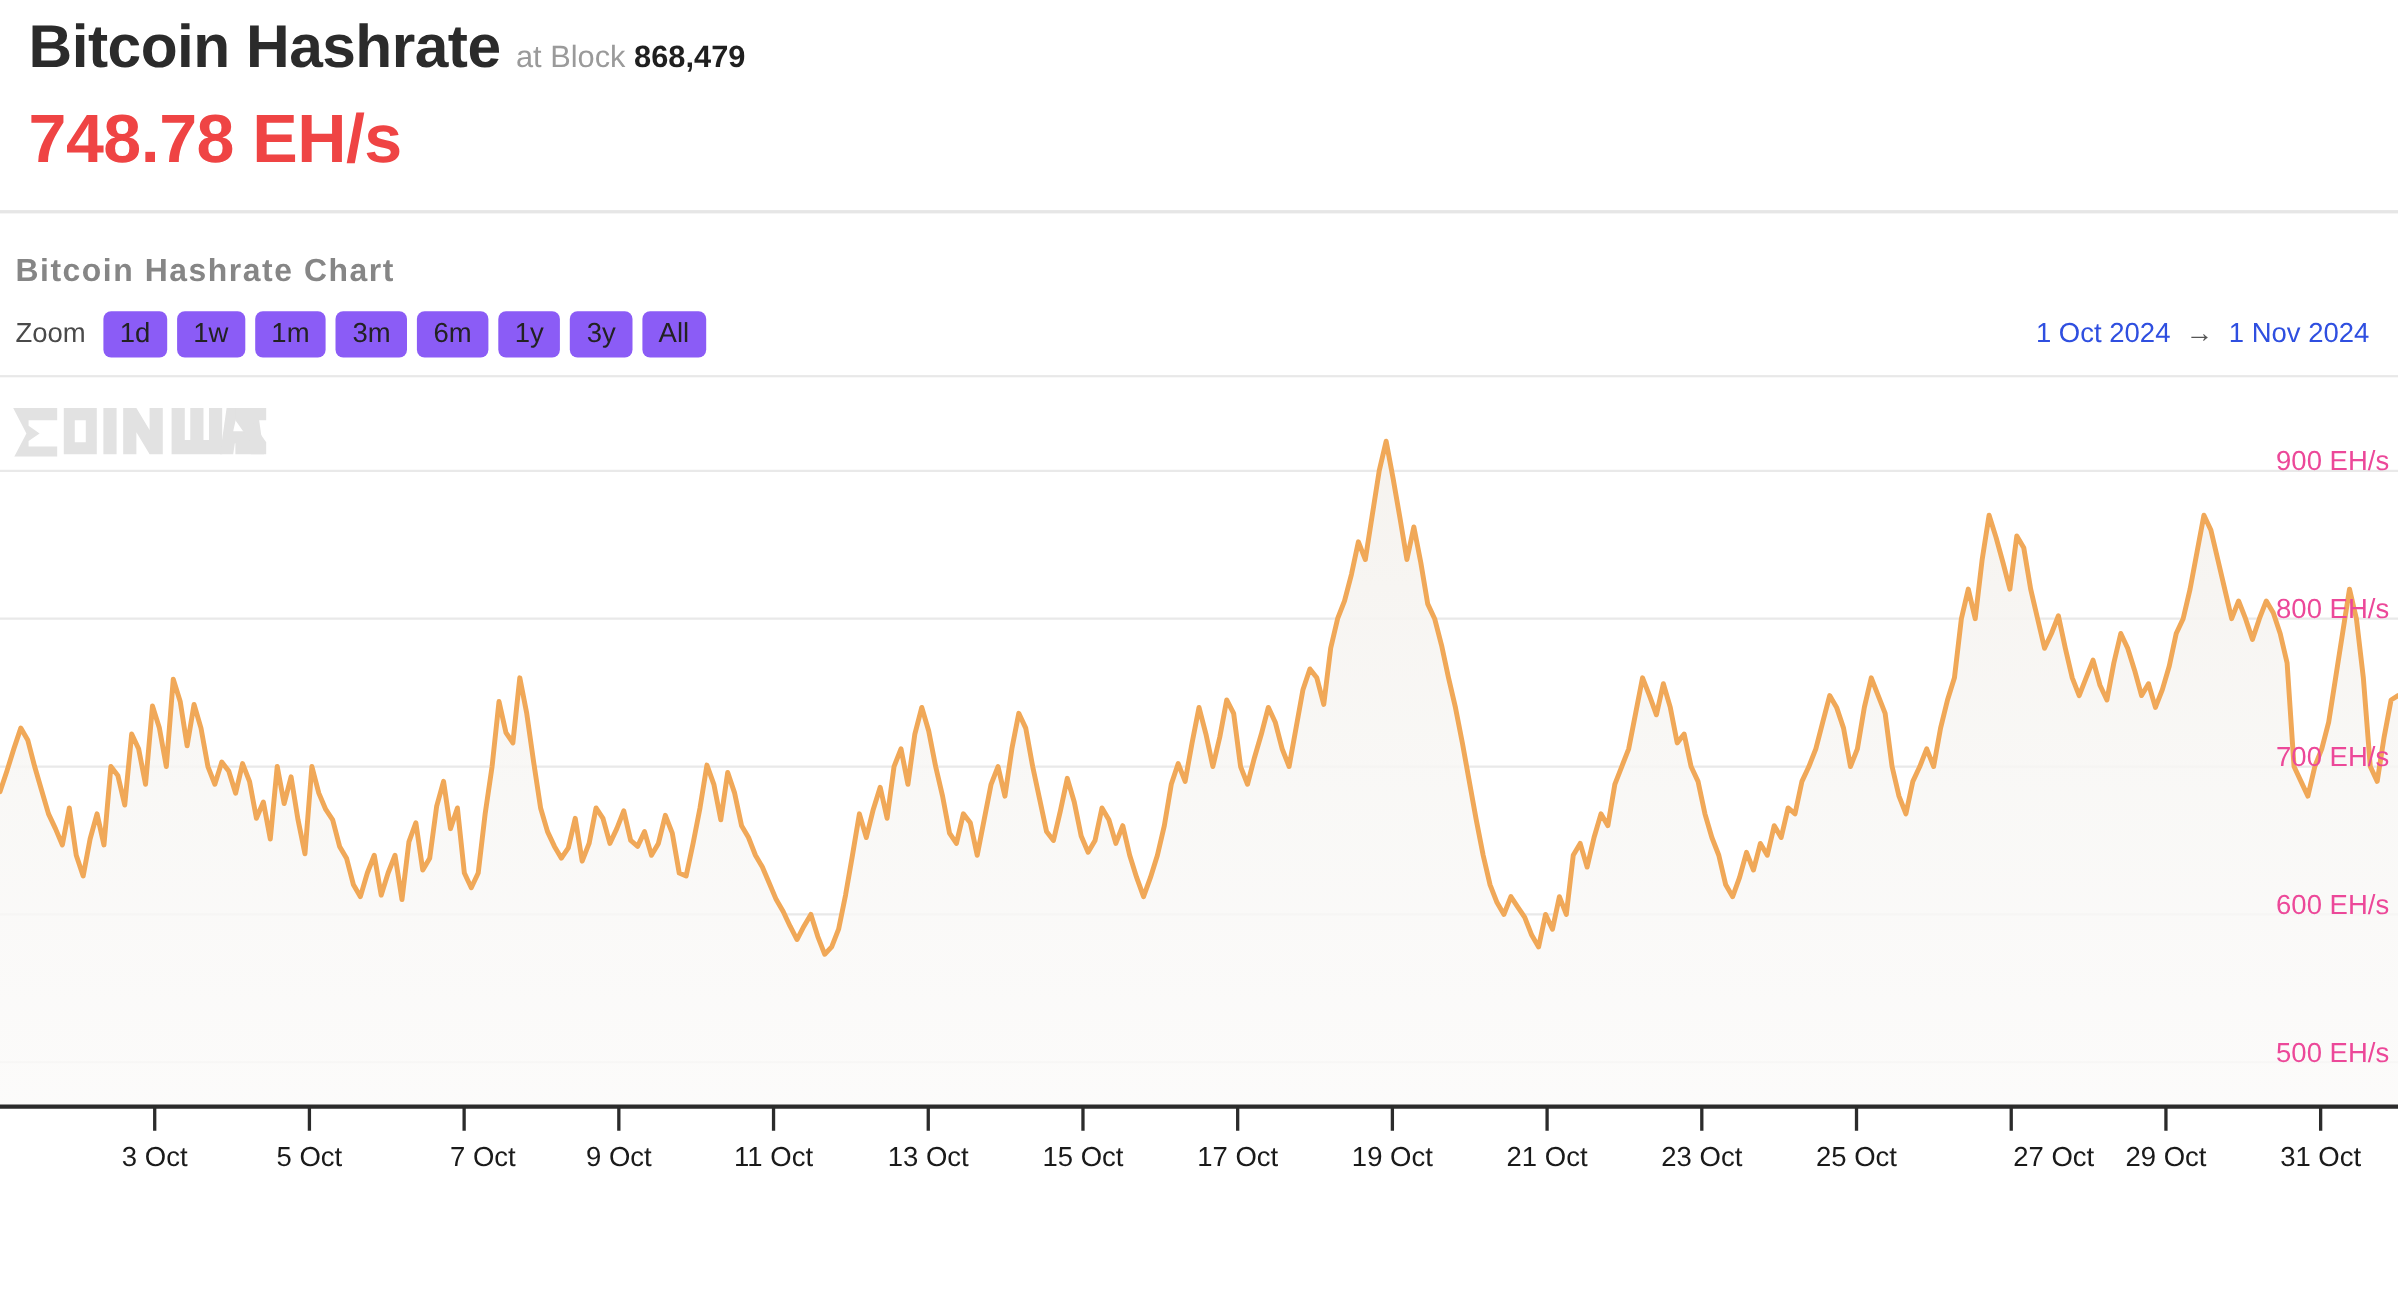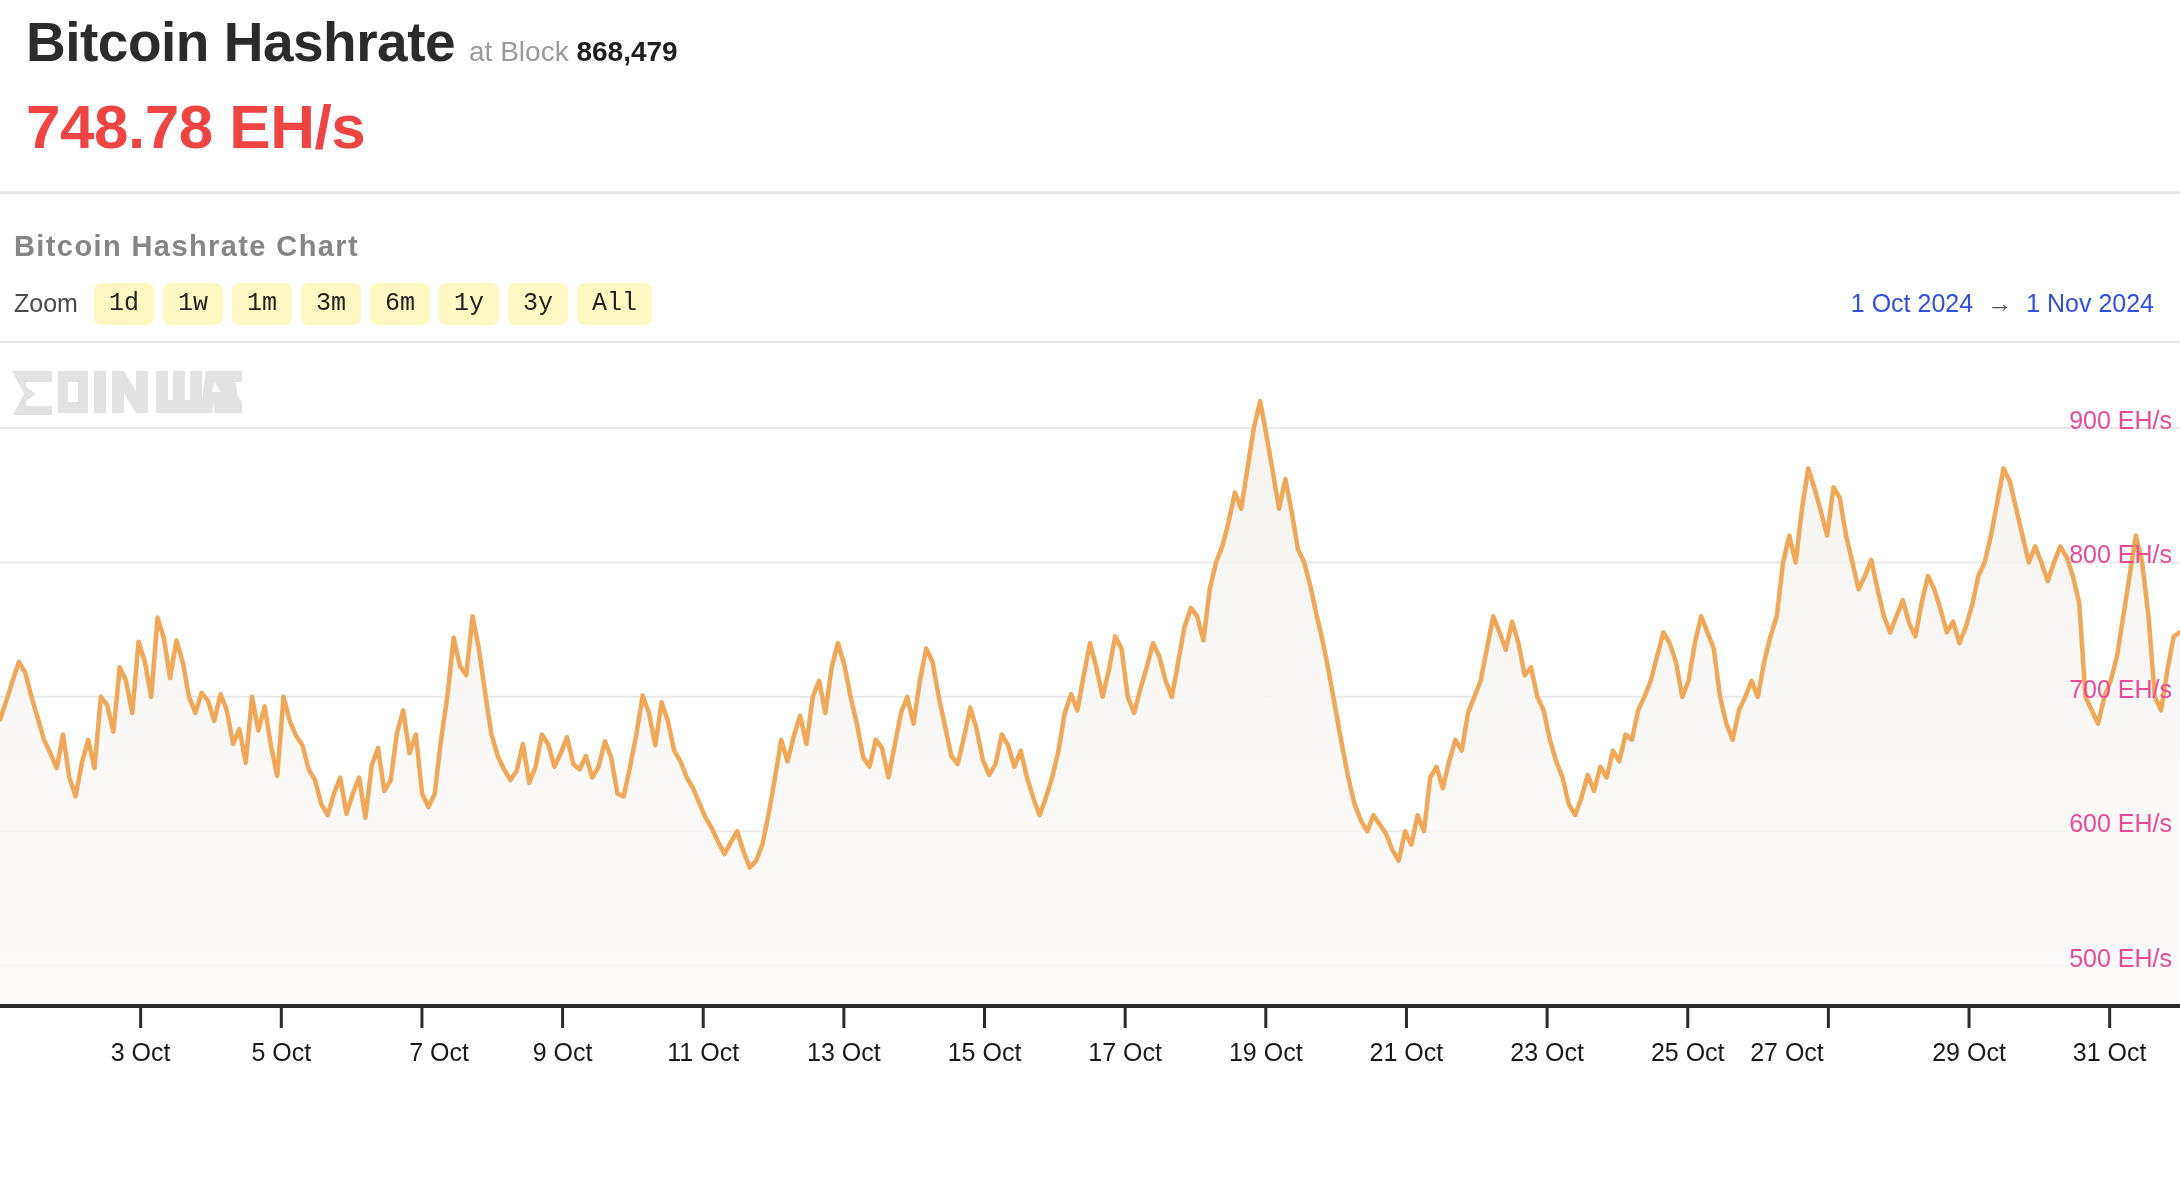--- a/index.html
+++ b/index.html
@@ -55,27 +55,27 @@
   
   .zoombar {
     display: flex;
     align-items: center;
     padding: 26px 26px 0 14px;
     height: 56px;
   }
   .zoom-label { font-size: 25px; color: #4a4a4a; margin-right: 16px; }
   .zoom-btns { display: flex; gap: 9px; }
   .zoom-btn {
-    background: #fef9c3;
+    background: #8b5cf6;
     border: none;
     border-radius: 7px;
     font-size: 25px;
     color: #222;
     padding: 7px 15px 8px 15px;
-    font-family: Liberation Mono, monospace;
+    font-family: Liberation Sans, sans-serif;
     cursor: pointer;
     line-height: 1.1;
   }
   .range { margin-left: auto; display: flex; align-items: center; gap: 14px; }
   .range-date { font-size: 25px; color: #2f4fe0; cursor: pointer; }
   .range-arrow { font-size: 25px; color: #555; }
 
   
   .chart-wrap { position: relative; width: 2180px; height: 716px; margin-top: 18px; }
   .watermark {
@@ -205,19 +205,19 @@
         <div class="xlab" style="left: 439px; top: 677px;">7 Oct</div>
         <div class="xlab" style="left: 562.581px; top: 677px;">9 Oct</div>
         <div class="xlab" style="left: 703.226px; top: 677px;">11 Oct</div>
         <div class="xlab" style="left: 843.871px; top: 677px;">13 Oct</div>
         <div class="xlab" style="left: 984.516px; top: 677px;">15 Oct</div>
         <div class="xlab" style="left: 1125.16px; top: 677px;">17 Oct</div>
         <div class="xlab" style="left: 1265.81px; top: 677px;">19 Oct</div>
         <div class="xlab" style="left: 1406.45px; top: 677px;">21 Oct</div>
         <div class="xlab" style="left: 1547.1px; top: 677px;">23 Oct</div>
         <div class="xlab" style="left: 1687.74px; top: 677px;">25 Oct</div>
-        <div class="xlab" style="left: 1787px; top: 677px;">27 Oct</div>
+        <div class="xlab" style="left: 1867px; top: 677px;">27 Oct</div>
         <div class="xlab" style="left: 1969.03px; top: 677px;">29 Oct</div>
         <div class="xlab" style="left: 2109.68px; top: 677px;">31 Oct</div>
       </div>
   </div>
 
 </div>
 
 </body></html>

